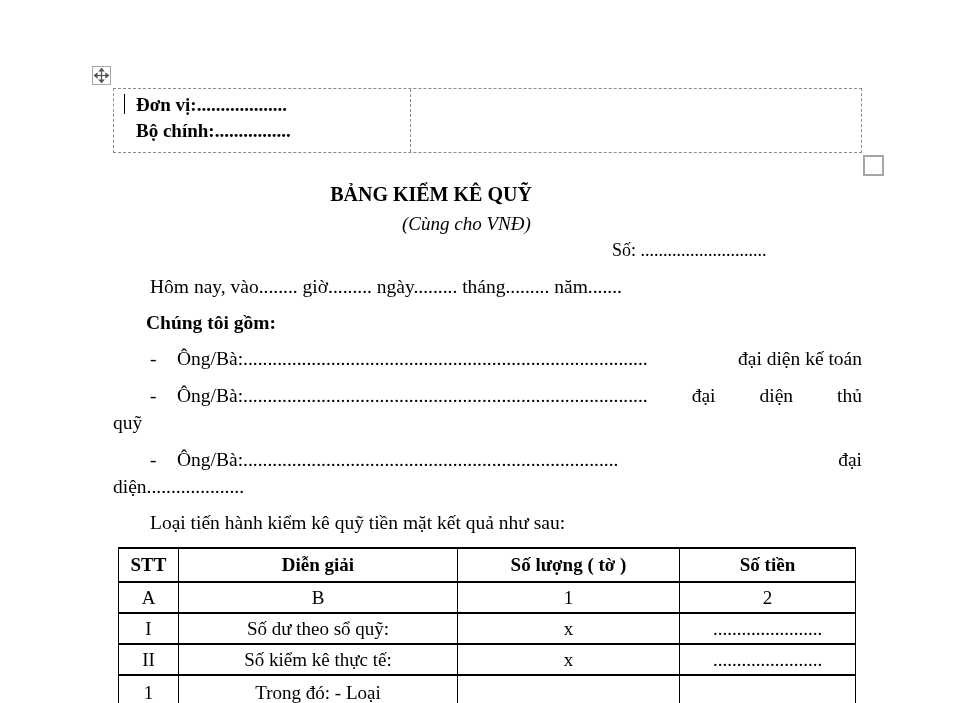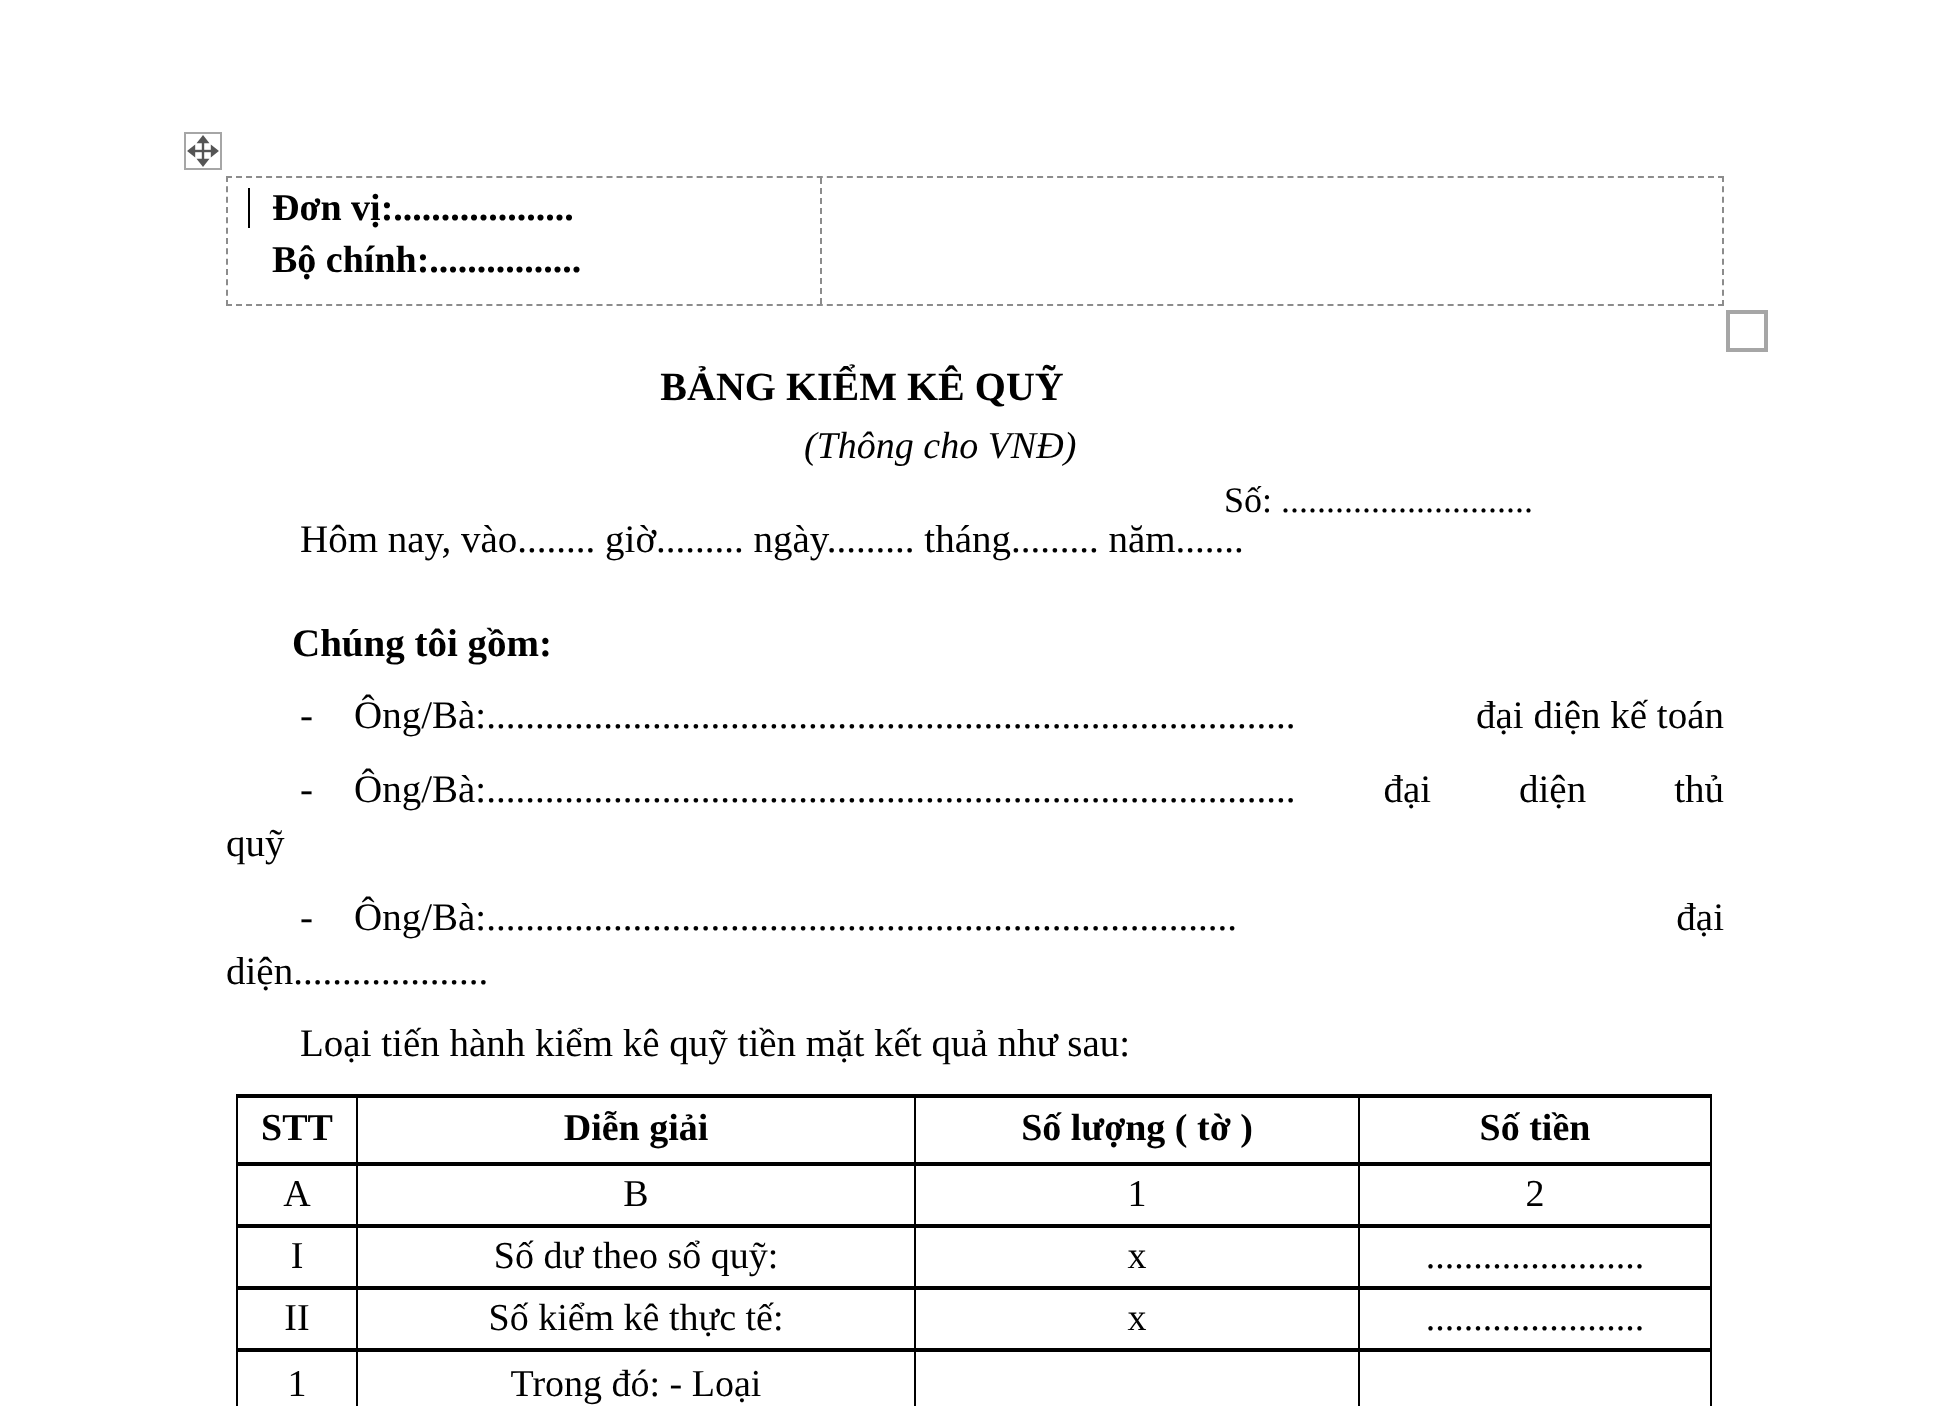--- a/index.html
+++ b/index.html
@@ -61,24 +61,24 @@
   <div class="header-left">
     <div class="cursor"></div>
     <div class="line">Đơn vị:...................</div>
     <div class="line">Bộ chính:................</div>
   </div>
 </div>
 
 <div class="resize-handle"></div>
 
 <div class="title">BẢNG KIỂM KÊ QUỸ</div>
-<div class="subtitle">(Thông cho VNĐ)</div>
+<div class="subtitle">(Cùng cho VNĐ)</div>
 <div class="doc-no">Số: ............................</div>
 
-<div class="para" style="left:150px; top:260px;">Hôm nay, vào........ giờ......... ngày......... tháng......... năm.......</div>
+<div class="para" style="left:150px; top:276px;">Hôm nay, vào........ giờ......... ngày......... tháng......... năm.......</div>
 <div class="para" style="left:146px; top:312px;font-weight:bold;">Chúng tôi gồm:</div>
 
 <div class="justify-line" style="top:348px;">
   <span><span class="dash">-</span><span>Ông/Bà:...................................................................................</span></span>
   <span>đại diện kế toán</span>
 </div>
 
 <div class="justify-line" style="top:385px;">
   <span><span class="dash">-</span><span>Ông/Bà:...................................................................................</span></span>
   <span>đại</span>

